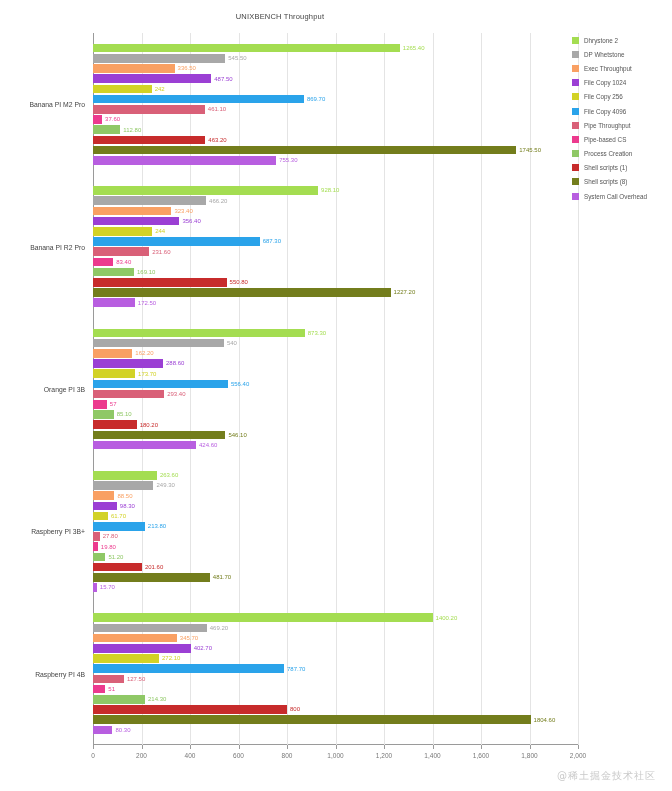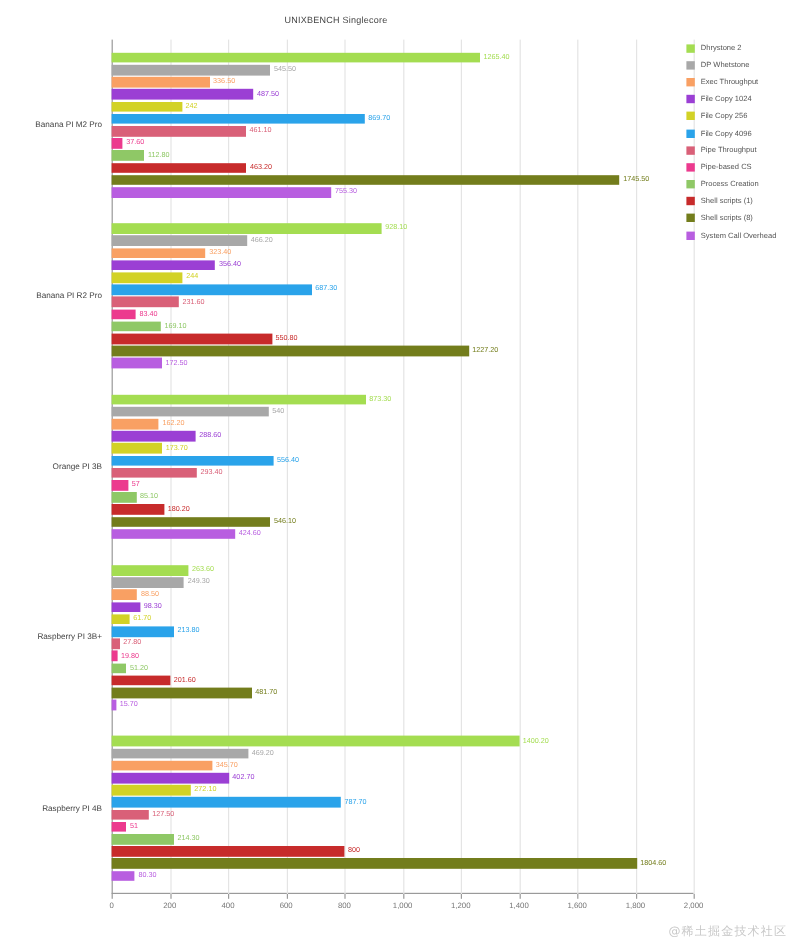--- a/index.html
+++ b/index.html
@@ -81,21 +81,21 @@
     font-size:10px;color:#c9c9c9;
     font-family:"DejaVu Sans", sans-serif;
     letter-spacing:1px;
   }
 </style>
 </head>
 <body>
 
 <div id="chart-root">
 
-  <div class="chart-title">UNIXBENCH Singlecore</div>
+  <div class="chart-title">UNIXBENCH Throughput</div>
 
   <div class="plot">
     <div class="plot-frame"></div>
     <div id="gridlines">
         <div class="gridline" style="left: 48.5px;"></div>
         <div class="gridline" style="left: 97px;"></div>
         <div class="gridline" style="left: 145.5px;"></div>
         <div class="gridline" style="left: 194px;"></div>
         <div class="gridline" style="left: 242.5px;"></div>
         <div class="gridline" style="left: 291px;"></div>

